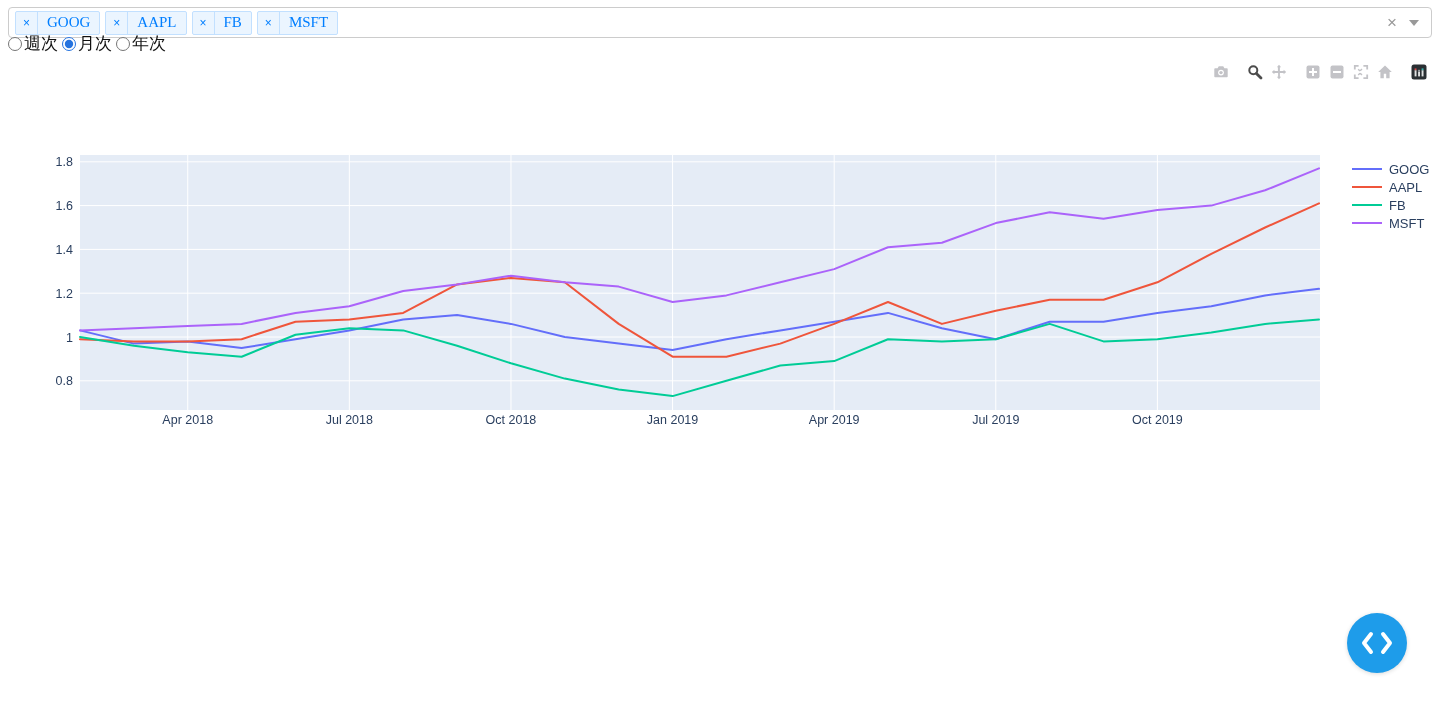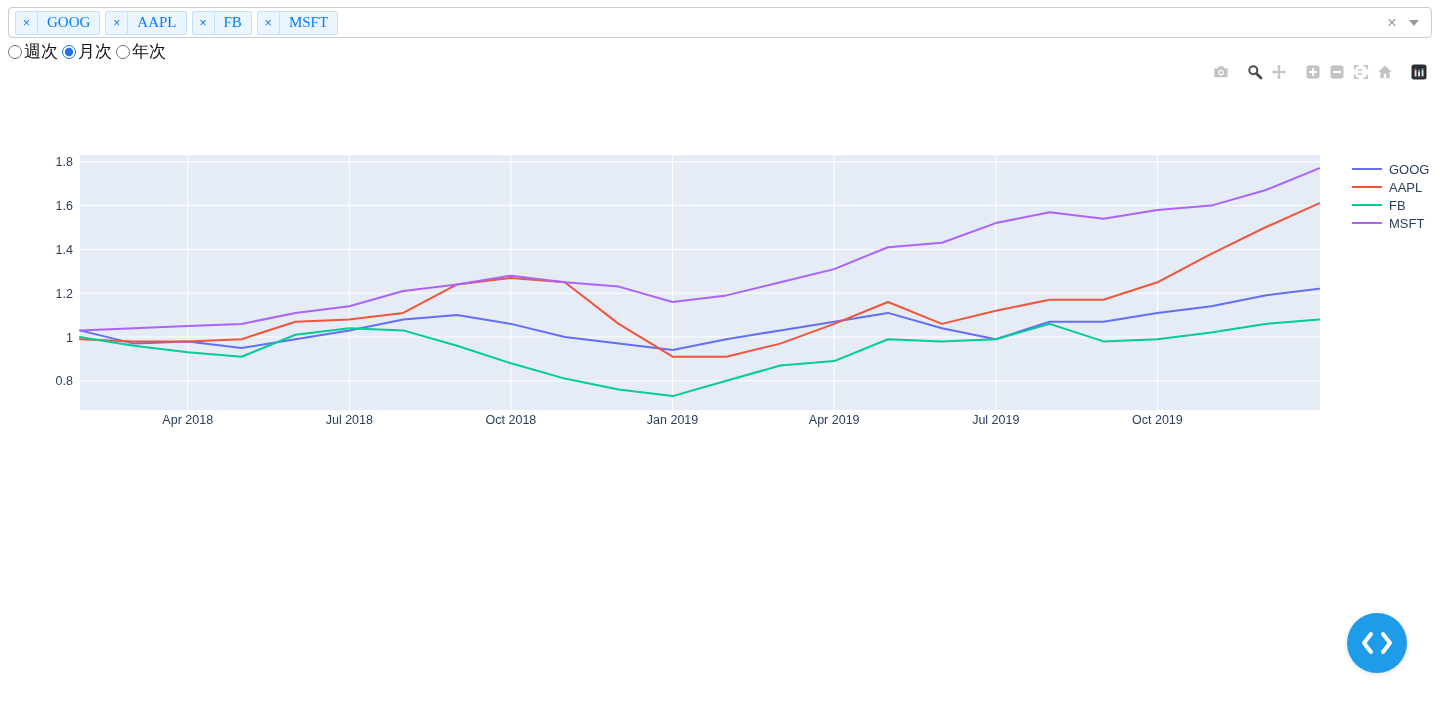--- a/index.html
+++ b/index.html
@@ -20,21 +20,21 @@
             font-size:12px; font-family:"Liberation Sans", sans-serif; }
   .chip-label { display:flex; align-items:center; padding:0 9px; }
   .dd-controls { display:flex; align-items:center; gap:12px; padding-right:6px; }
   .dd-clear { color:#999999; font-size:17px; line-height:1; cursor:pointer;
               font-family:"Liberation Sans", sans-serif; }
   .dd-caret { width:0; height:0; border-left:5px solid transparent;
               border-right:5px solid transparent; border-top:6px solid #999999;
               cursor:pointer; }
 
   
-  .radios { position:absolute; left:8px; top:40px; display:flex; align-items:center;
+  .radios { position:absolute; left:8px; top:32px; display:flex; align-items:center;
             font-family:"Liberation Serif", serif; font-size:17px; color:#111111; }
   .radios label { display:flex; align-items:center; margin-right:4px; cursor:pointer; }
   .radios input { width:14px; height:14px; margin-right:2px; accent-color:#2573df; }
 
   
   .modebar { position:absolute; top:64px; right:13px; display:flex; align-items:center; }
   .mb-btn { width:16px; height:16px; margin-left:8px; cursor:pointer; display:block; }
   .mb-gap { margin-left:18px; }
   .mb-btn svg { display:block; }
 

